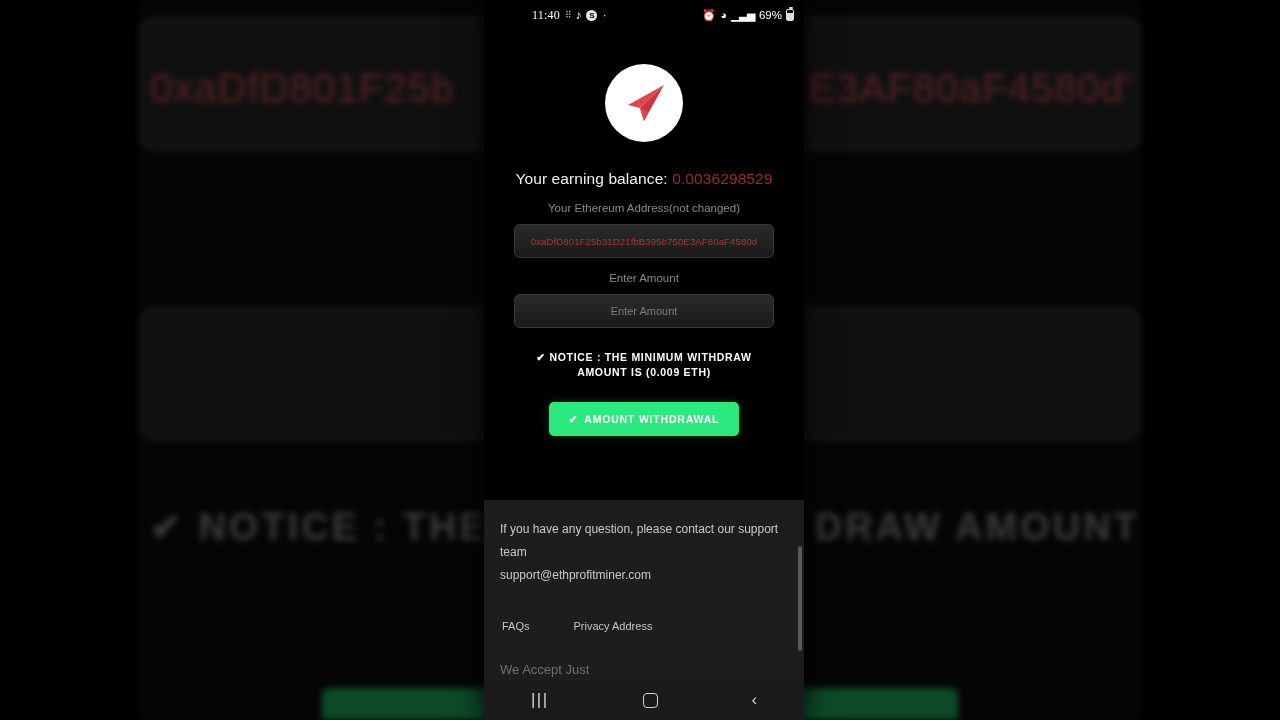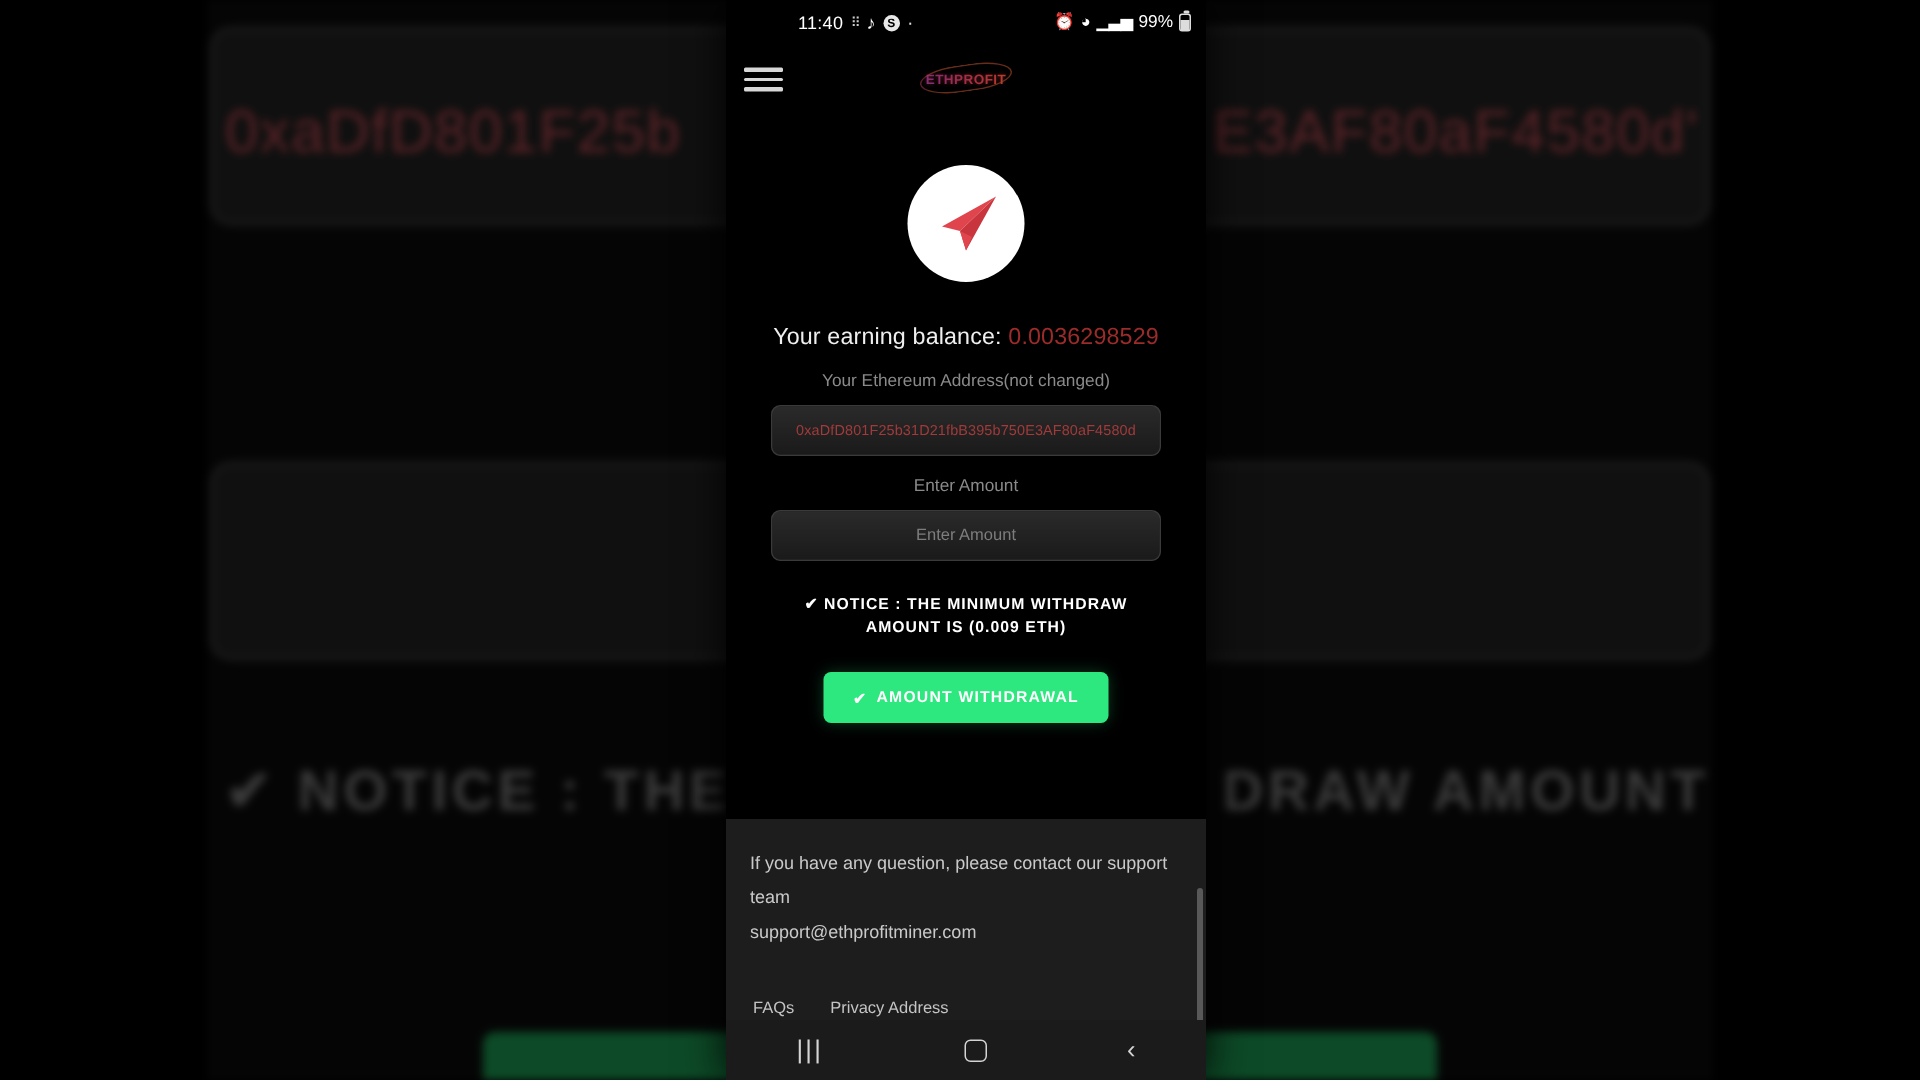--- a/index.html
+++ b/index.html
@@ -47,21 +47,21 @@
   }
 
   
   .statusbar{
     height:30px; background:#000; color:#fff;
     display:flex; align-items:center; justify-content:space-between;
     padding:0 10px; font-size:11.5px;
   }
   .sb-left{ display:flex; align-items:center; gap:5px; padding-left:38px; }
   .sb-right{ display:flex; align-items:center; gap:4px; }
-  .sb-time{ font-size:12px; letter-spacing:.2px; }
+  .sb-time{ font-size:12px; letter-spacing:.2px;font-family:Liberation Serif, serif; }
   .ic{ display:inline-block; line-height:1; }
   .dots-ic{ font-size:9px; color:#ccc; letter-spacing:-1px; }
   .tiktok-ic{ font-size:12px; }
   .dollar-ic{
     display:inline-flex; align-items:center; justify-content:center;
     width:11px; height:11px; border-radius:50%; background:#e8e8e8; color:#000;
     font-size:8px; font-weight:bold;
   }
   .dot-ic{ font-size:13px; line-height:8px; color:#ddd; }
   .alarm-ic{ font-size:11px; }
@@ -145,21 +145,21 @@
     background:#2ce87e; color:#fff; font-size:10.5px; font-weight:bold;
     letter-spacing:.8px; cursor:pointer; display:flex; align-items:center; gap:6px;
     box-shadow:0 0 10px rgba(44,232,126,.25);
   }
 
   
   .footer{
     background:#1d1d1d; padding:18px 16px 0; min-height:210px; position:relative;
   }
   .f-line{ text-align:left; color:#c9c9c9; font-size:12px; line-height:1.9; }
-  .f-links{ display:flex; gap:24px; margin-top:34px; padding-left:2px; }
+  .f-links{ display:flex; gap:44px; margin-top:34px; padding-left:2px; }
   .f-links a{ color:#c4c4c4; font-size:11px; text-decoration:none; cursor:pointer; }
   .f-accept{ margin-top:30px; color:#6f6f6f; font-size:13px; }
   .scrollbar{
     position:absolute; right:2px; top:46px; width:4px; height:105px;
     background:#585858; border-radius:2px;
   }
 
   
   .navbar{
     position:absolute; left:0; bottom:0; width:320px; height:40px; background:#1b1b1b;
@@ -201,36 +201,25 @@
         <span class="sb-time">11:40</span>
         <span class="ic dots-ic">⠿</span>
         <span class="ic tiktok-ic">♪</span>
         <span class="dollar-ic">S</span>
         <span class="ic dot-ic">·</span>
       </div>
       <div class="sb-right">
         <span class="ic alarm-ic">⏰</span>
         <span class="ic wifi-ic">◕</span>
         <span class="ic sig-ic">▁▃▅</span>
-        <span class="batt-txt">99%</span>
+        <span class="batt-txt">69%</span>
         <span class="batt-ic"></span>
       </div>
     </div>
 
-    <div class="appbar">
-      <div class="burger">
-        <span></span>
-          <span></span>
-          <span></span>
-      </div>
-      <div class="logo">
-        <div class="logo-swoosh"></div>
-        <span class="logo-txt">ETHPROFIT</span>
-      </div>
-    </div>
 
     <div class="card">
 
       <div class="plane-circle">
         <svg width="48" height="48" viewBox="0 0 48 48" aria-hidden="true">
           <path d="M44 6 L8 26 L20 29 Z" fill="#e0444c"></path>
           <path d="M44 6 L20 29 L24 42 Z" fill="#c9353d"></path>
           <path d="M20 29 L24 42 L28 33 Z" fill="#e0444c"></path>
         </svg>
       </div>

